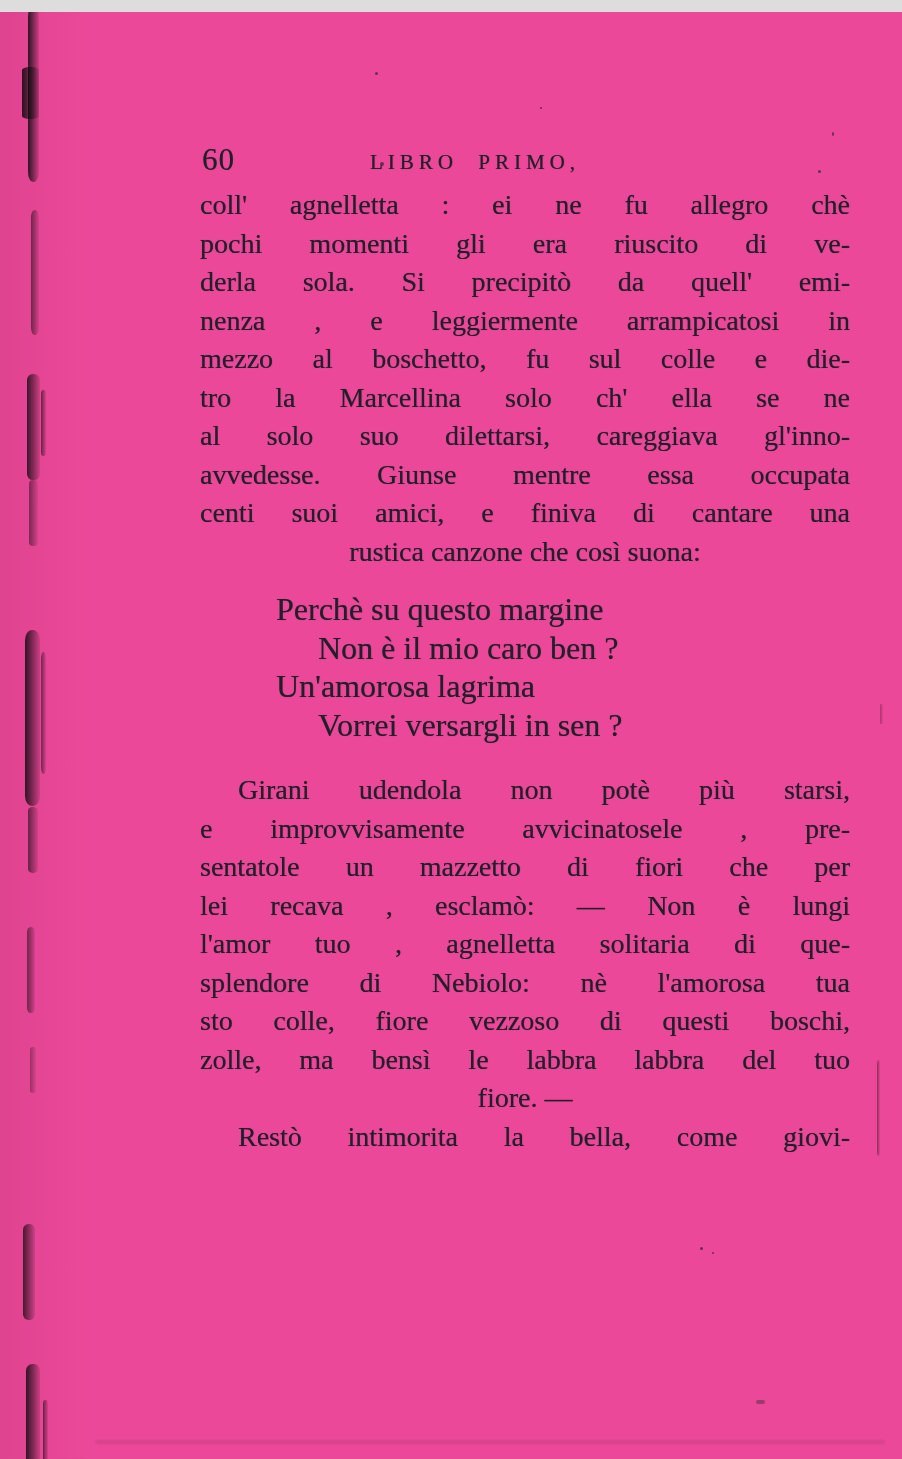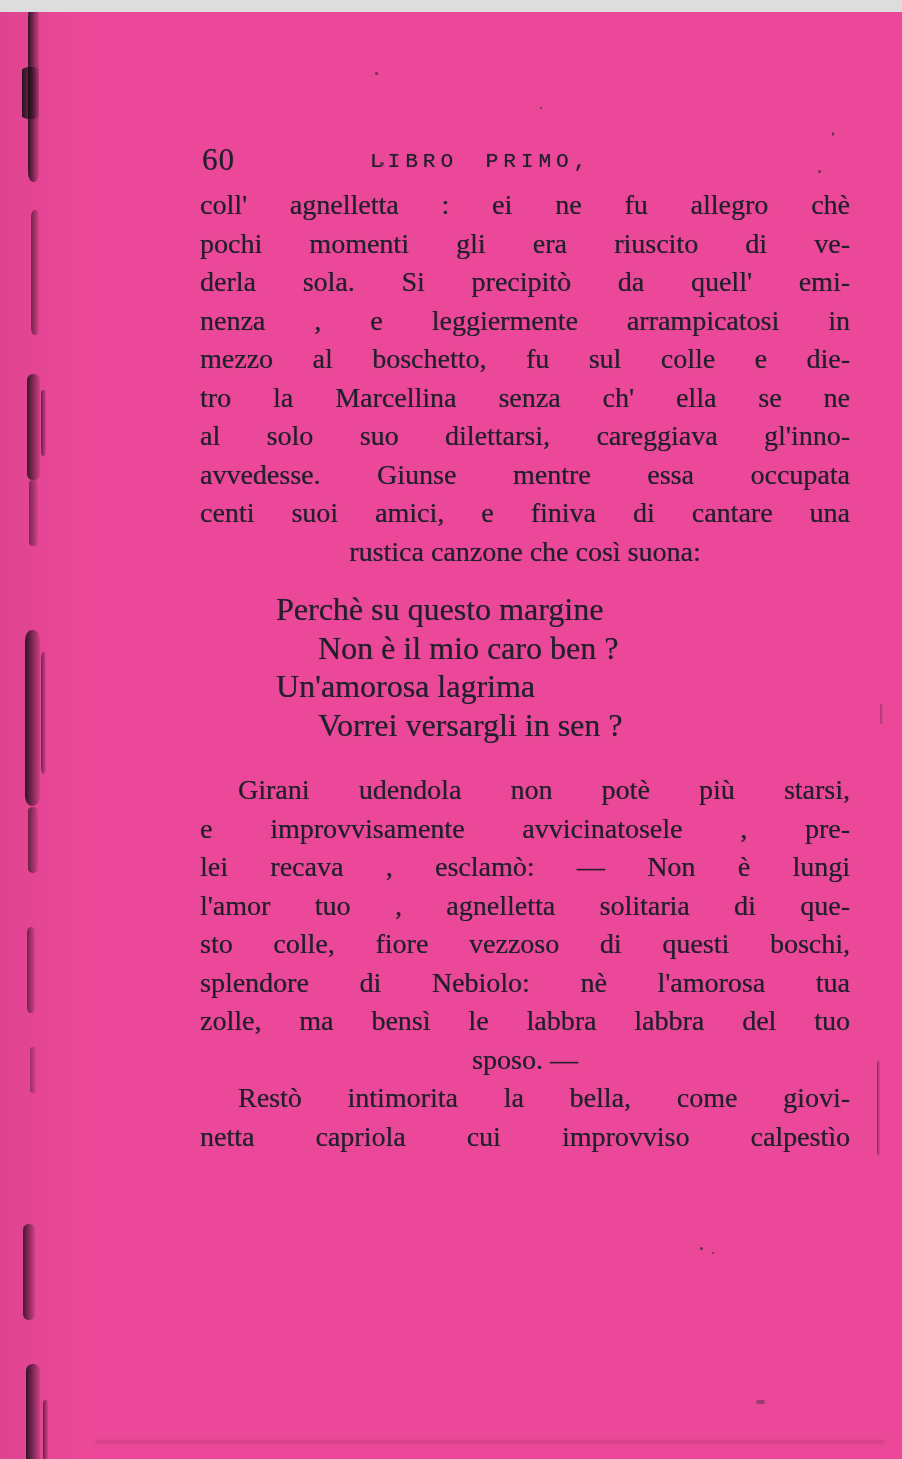--- a/index.html
+++ b/index.html
@@ -40,21 +40,21 @@
     position:absolute; left:200px; top:130px; width:650px;
     text-shadow:0.3px 0.3px 0.7px rgba(25,25,38,0.55);
   }
   .header-row { position:relative; height:44px; }
   .page-num {
     position:absolute; left:2px; top:0;
     font-size:31px; letter-spacing:1px;
   }
   .running-head {
     position:absolute; left:170px; top:8px;
-    font-size:21px; letter-spacing:5px; word-spacing:10px;font-family:Liberation Mono, monospace;
+    font-size:21px; letter-spacing:5px; word-spacing:10px;
   }
   .line {
     font-size:28px; line-height:38.5px;
     white-space:nowrap;
     text-align:center;
   }
   .just {
     white-space:normal;
     text-align:justify;
     text-align-last:justify;
@@ -111,44 +111,44 @@
       <span class="page-num">60</span>
       <span class="running-head">LIBRO PRIMO,</span>
     </div>
 
     <div>
       <div class="line just">coll' agnelletta : ei ne fu allegro chè</div>
       <div class="line just">pochi momenti gli era riuscito di ve-</div>
       <div class="line just">derla sola. Si precipitò da quell' emi-</div>
       <div class="line just">nenza , e leggiermente arrampicatosi in</div>
       <div class="line just">mezzo al boschetto, fu sul colle e die-</div>
-      <div class="line just">tro la Marcellina senza ch' ella se ne</div>
+      <div class="line just">tro la Marcellina solo ch' ella se ne</div>
       <div class="line just">al solo suo dilettarsi, careggiava gl'inno-</div>
       <div class="line just">avvedesse. Giunse mentre essa occupata</div>
       <div class="line just">centi suoi amici, e finiva di cantare una</div>
       <div class="line">rustica canzone che così suona:</div>
     </div>
 
     <div class="poem">
       <div class="poem-line">Perchè su questo margine</div>
       <div class="poem-line deep">Non è il mio caro ben ?</div>
       <div class="poem-line">Un'amorosa lagrima</div>
       <div class="poem-line deep">Vorrei versargli in sen ?</div>
     </div>
 
     <div class="para2">
       <div class="line just indent">Girani udendola non potè più starsi,</div>
       <div class="line just">e improvvisamente avvicinatosele , pre-</div>
+      <div class="line just">sentatole un mazzetto di fiori che per</div>
       <div class="line just">lei recava , esclamò: — Non è lungi</div>
       <div class="line just">l'amor tuo , agnelletta solitaria di que-</div>
+      <div class="line just">splendore di Nebiolo: nè l'amorosa tua</div>
       <div class="line just">sto colle, fiore vezzoso di questi boschi,</div>
-      <div class="line just">splendore di Nebiolo: nè l'amorosa tua</div>
       <div class="line just">zolle, ma bensì le labbra labbra del tuo</div>
-      <div class="line">sposo. —</div>
+      <div class="line">fiore. —</div>
     </div>
 
     <div class="para3">
       <div class="line just indent">Restò intimorita la bella, come giovi-</div>
-      <div class="line just">netta capriola cui improvviso calpestìo</div>
     </div>
 
   </div>
 </div>
 
 </body></html>

